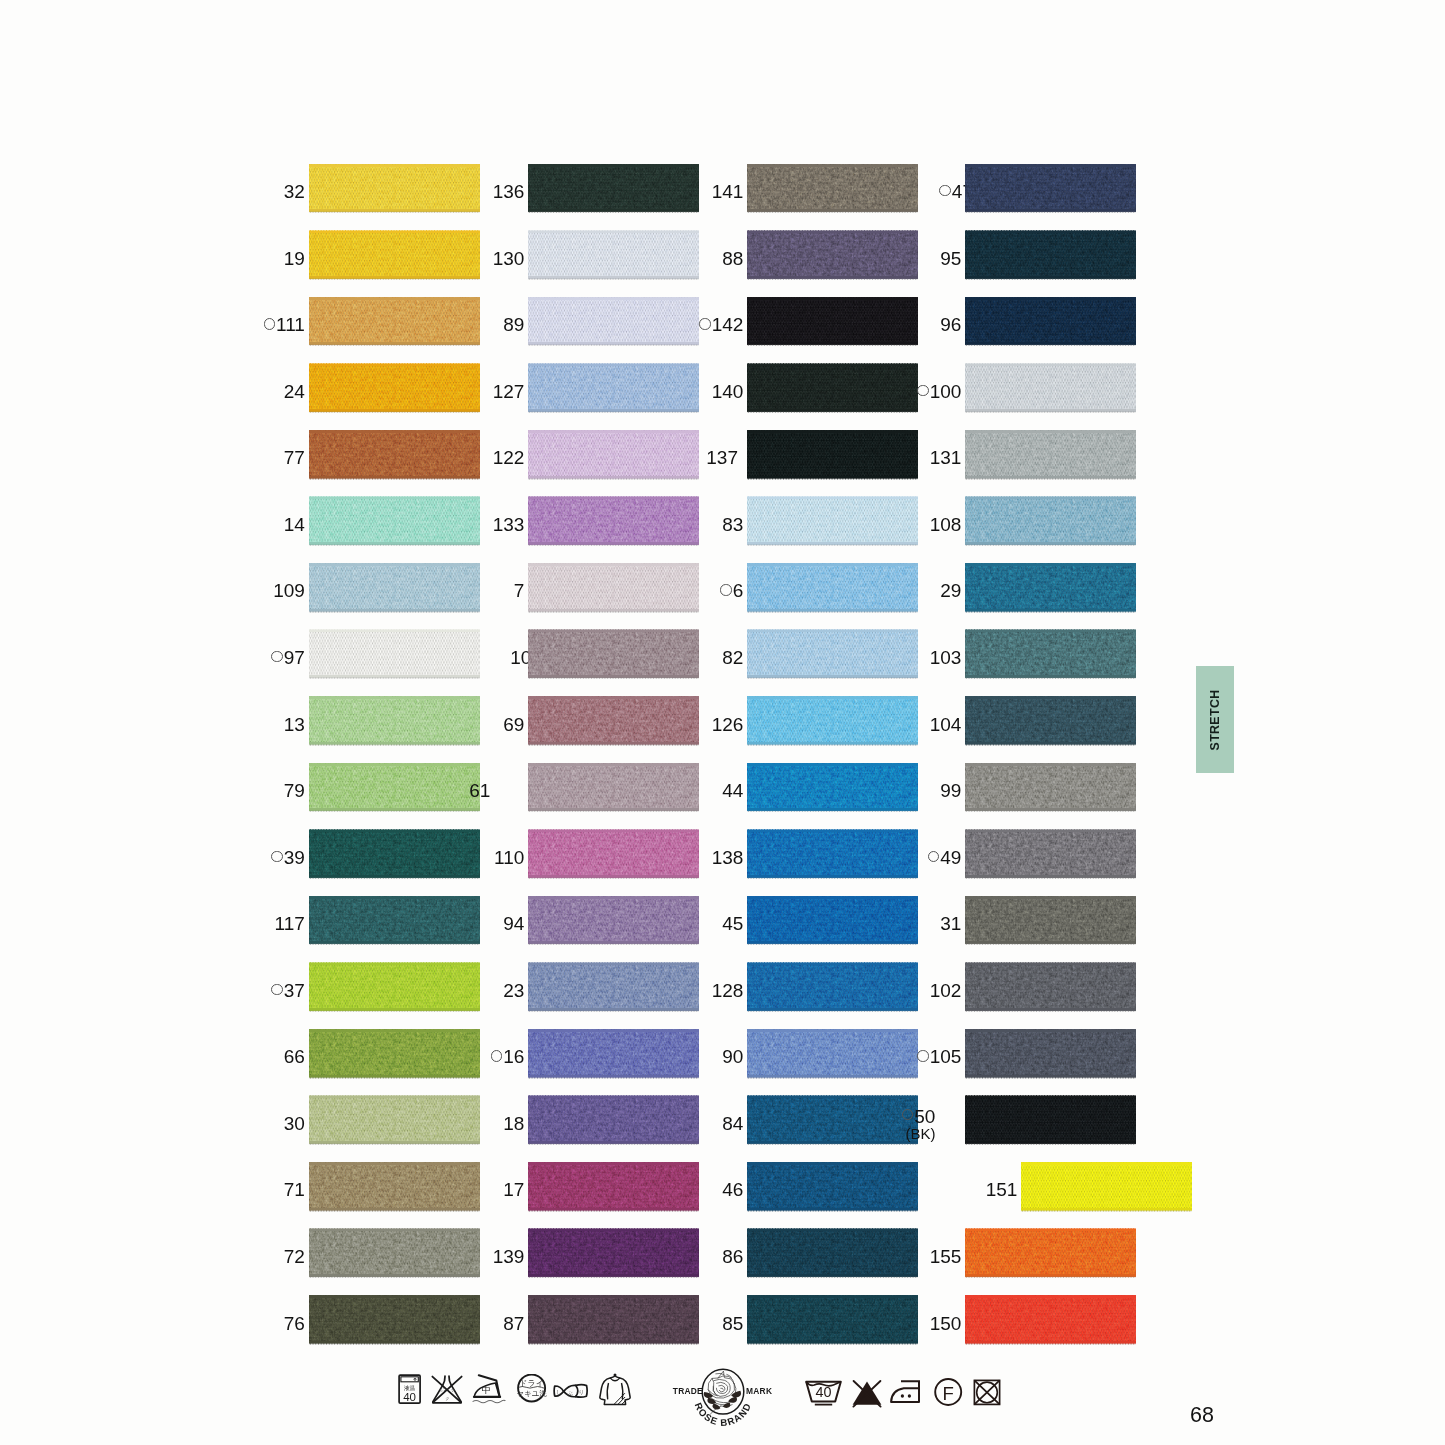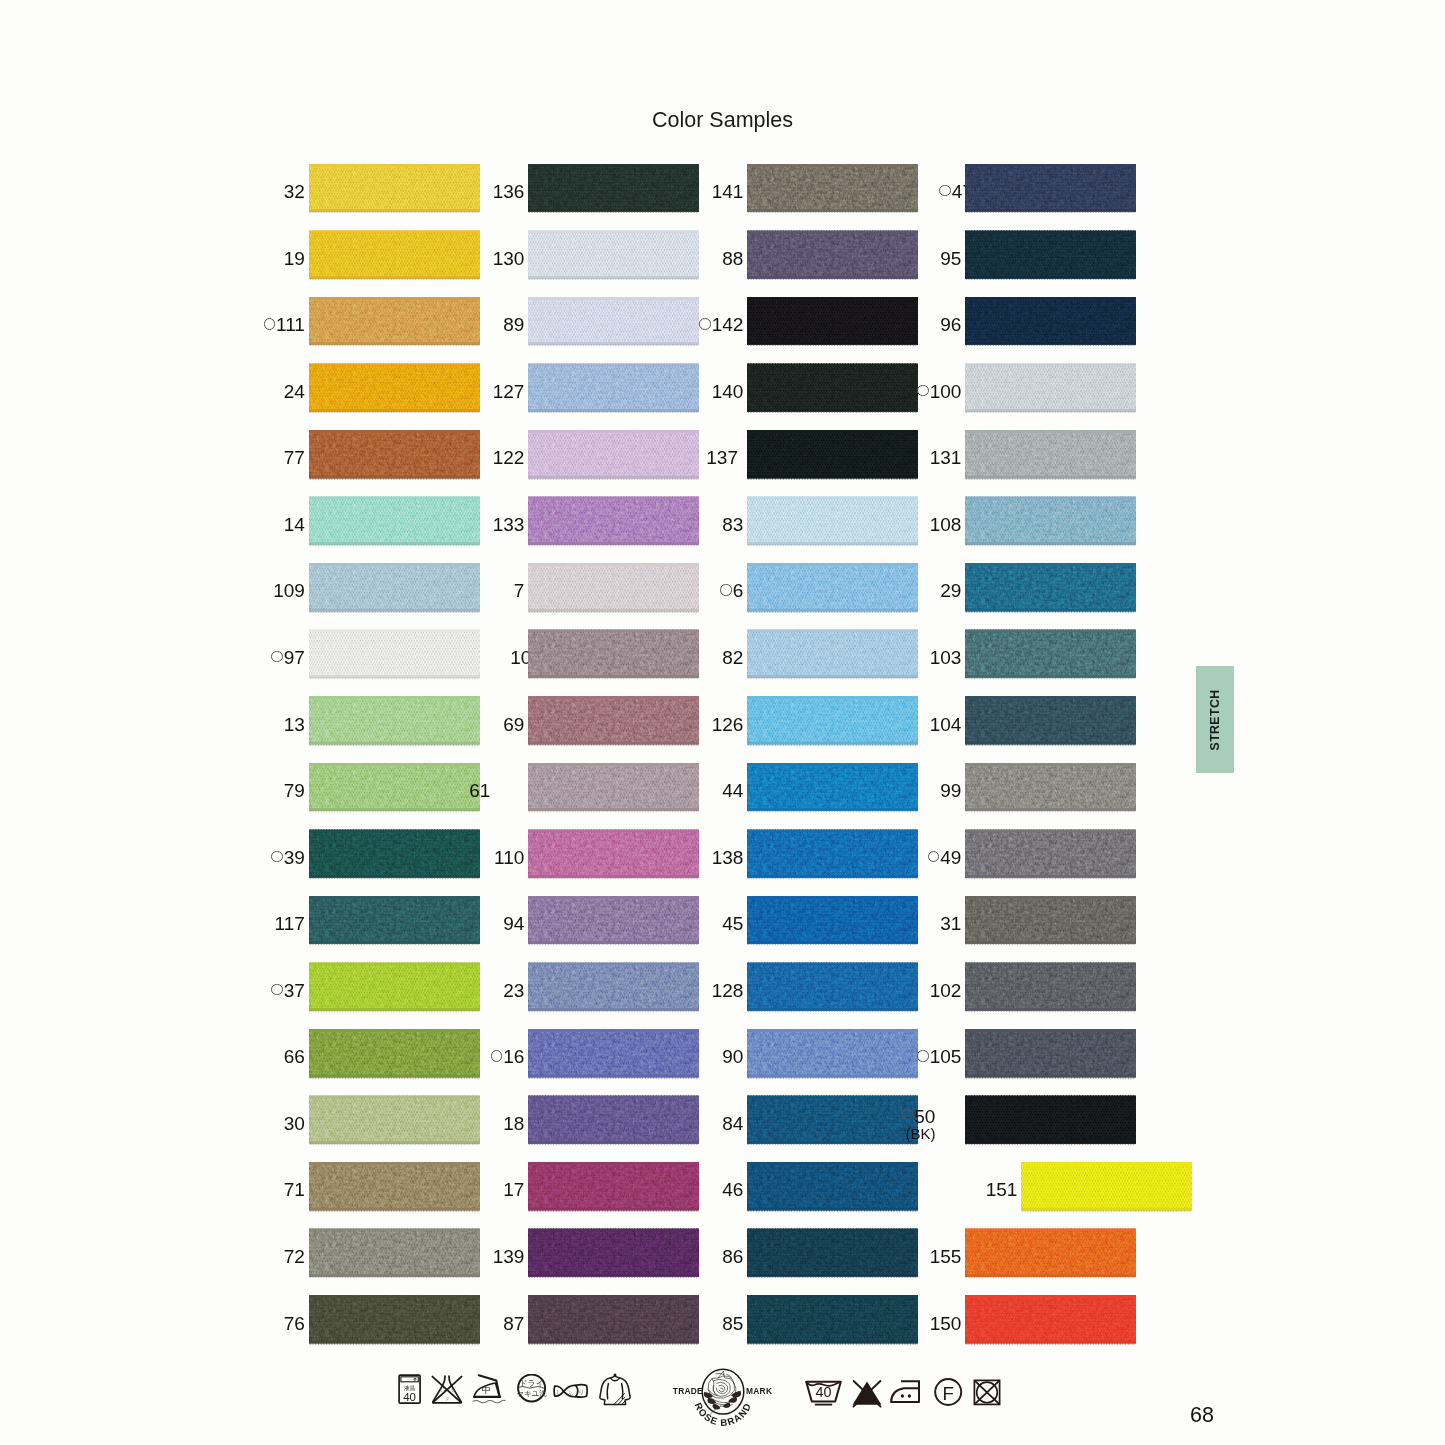--- a/index.html
+++ b/index.html
@@ -75,21 +75,20 @@
  <feComponentTransfer>
           <feFuncR type="linear" slope="1.6" intercept="-0.28"></feFuncR>
    <feFuncG type="linear" slope="1.6" intercept="-0.28"></feFuncG>
    <feFuncB type="linear" slope="1.6" intercept="-0.28"></feFuncB>
         </feComponentTransfer>
 </filter>
 </defs>
 </svg>
 
 <div id="page">
-  <div id="title">Color Samples</div>
   <div id="grid">
       <div class="row" style="left: 308.5px; top: 164px; width: 171px;">
         <div class="lbl" style="right: 174.6px;">
           <span>32</span>
         </div>
         <div class="sw">
           <div class="body" style="background:rgb(255,227,59)">
             <svg class="texm" width="171" height="48">
               <rect width="171" height="48" fill="url(#knitM)"></rect>
             </svg>

